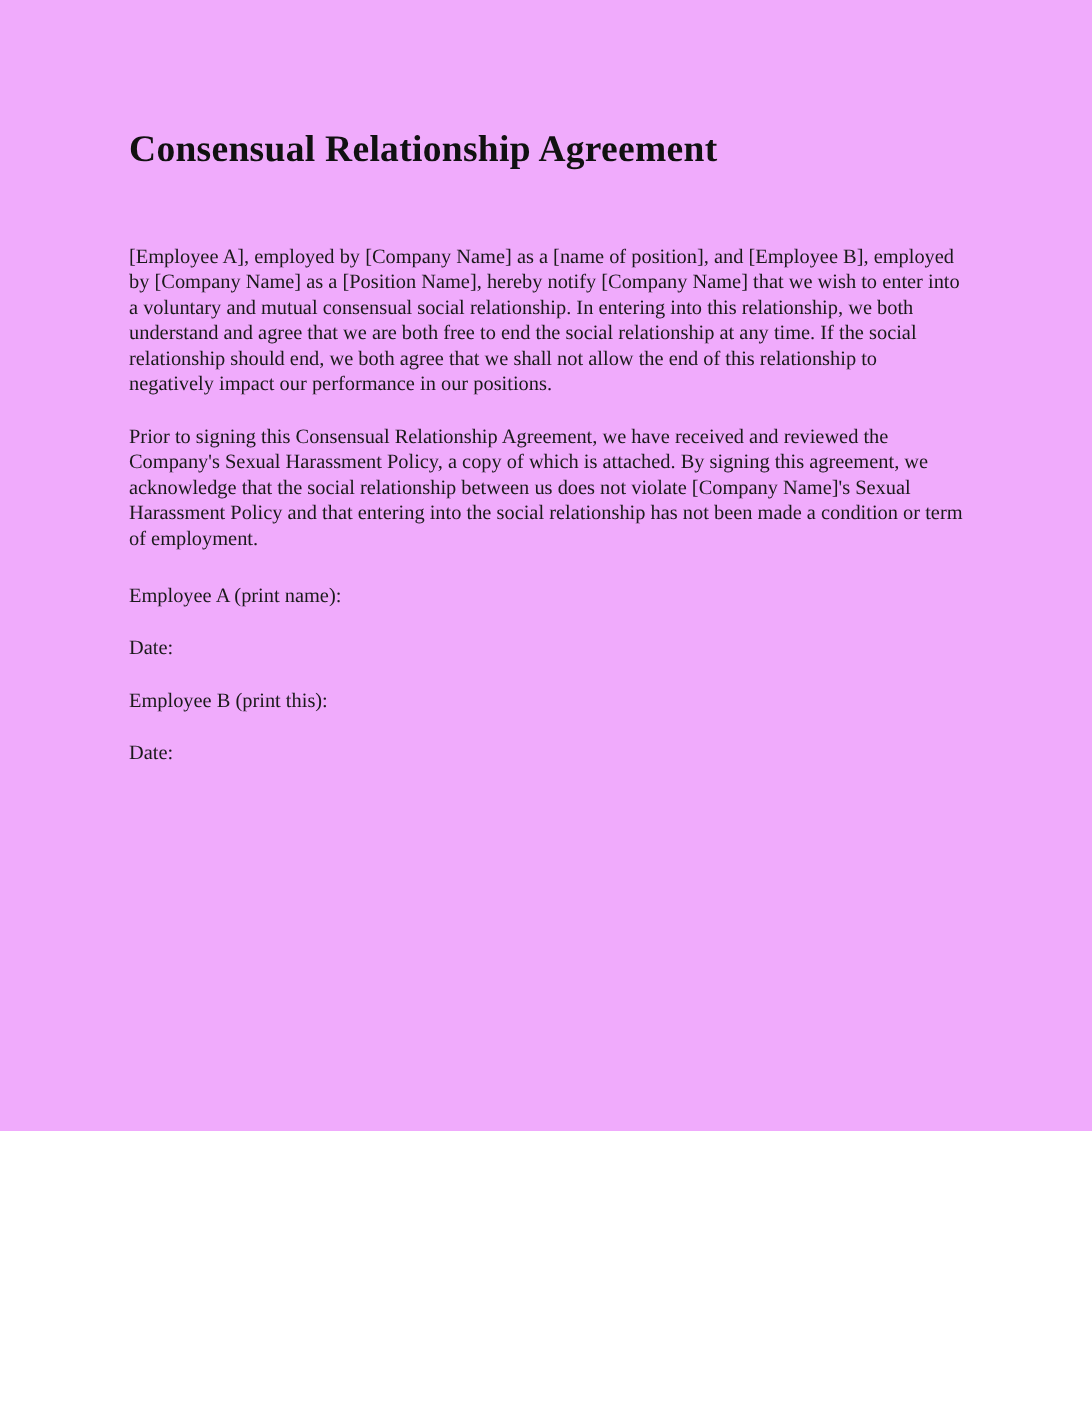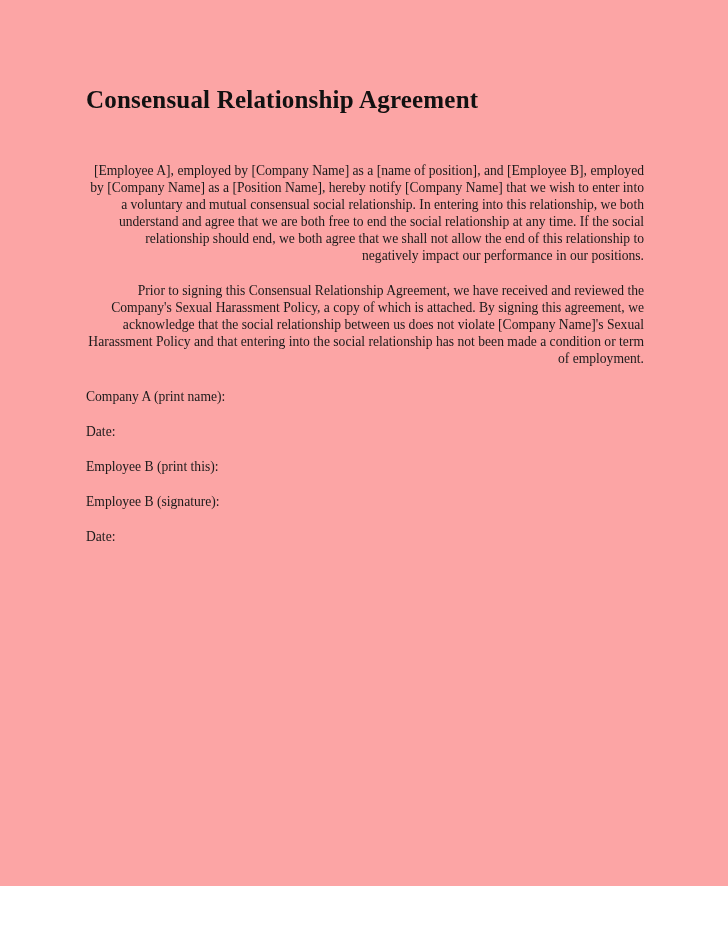--- a/index.html
+++ b/index.html
@@ -3,40 +3,40 @@
 <meta charset="utf-8">
 <style>
   * { margin: 0; padding: 0; box-sizing: border-box; }
   html, body {
     background: #ffffff;
     font-family: "Liberation Serif", "DejaVu Serif", serif;
   }
   .page {
     position: relative;
     width: 728px;
-    height: 886px;
-    background: #fca5a5;
+    height: 754px;
+    background: #f0abfc;
     color: #1a1a1a;
     overflow: hidden;
   }
   .content {
     padding: 86px 84px 0 86px;
   }
   .doc-title {
     font-size: 25px;
     font-weight: bold;
     color: #111111;
     letter-spacing: 0.2px;
     margin-bottom: 48px;
   }
   .body-para {
     font-size: 13.6px;
     line-height: 17px;
     margin-bottom: 18px;
-    text-align: right;
+    text-align: left;
     color: #1a1a1a;
   }
   .sig-block {
     margin-top: 21px;
   }
   .sig-line {
     font-size: 13.6px;
     line-height: 17px;
     margin-bottom: 18px;
     color: #1a1a1a;
@@ -48,21 +48,20 @@
 <div class="page">
   <div class="content">
 
     <h1 class="doc-title">Consensual Relationship Agreement</h1>
 
     <p class="body-para">[Employee A], employed by [Company Name] as a [name of position], and [Employee B], employed by [Company Name] as a [Position Name], hereby notify [Company Name] that we wish to enter into a voluntary and mutual consensual social relationship. In entering into this relationship, we both understand and agree that we are both free to end the social relationship at any time. If the social relationship should end, we both agree that we shall not allow the end of this relationship to negatively impact our performance in our positions.</p>
 
     <p class="body-para">Prior to signing this Consensual Relationship Agreement, we have received and reviewed the Company's Sexual Harassment Policy, a copy of which is attached. By signing this agreement, we acknowledge that the social relationship between us does not violate [Company Name]'s Sexual Harassment Policy and that entering into the social relationship has not been made a condition or term of employment.</p>
 
     <div class="sig-block">
-      <p class="sig-line">Company A (print name):</p>
+      <p class="sig-line">Employee A (print name):</p>
       <p class="sig-line">Date:</p>
       <p class="sig-line">Employee B (print this):</p>
-      <p class="sig-line">Employee B (signature):</p>
       <p class="sig-line">Date:</p>
     </div>
 
   </div>
 </div>
 
 </body></html>

